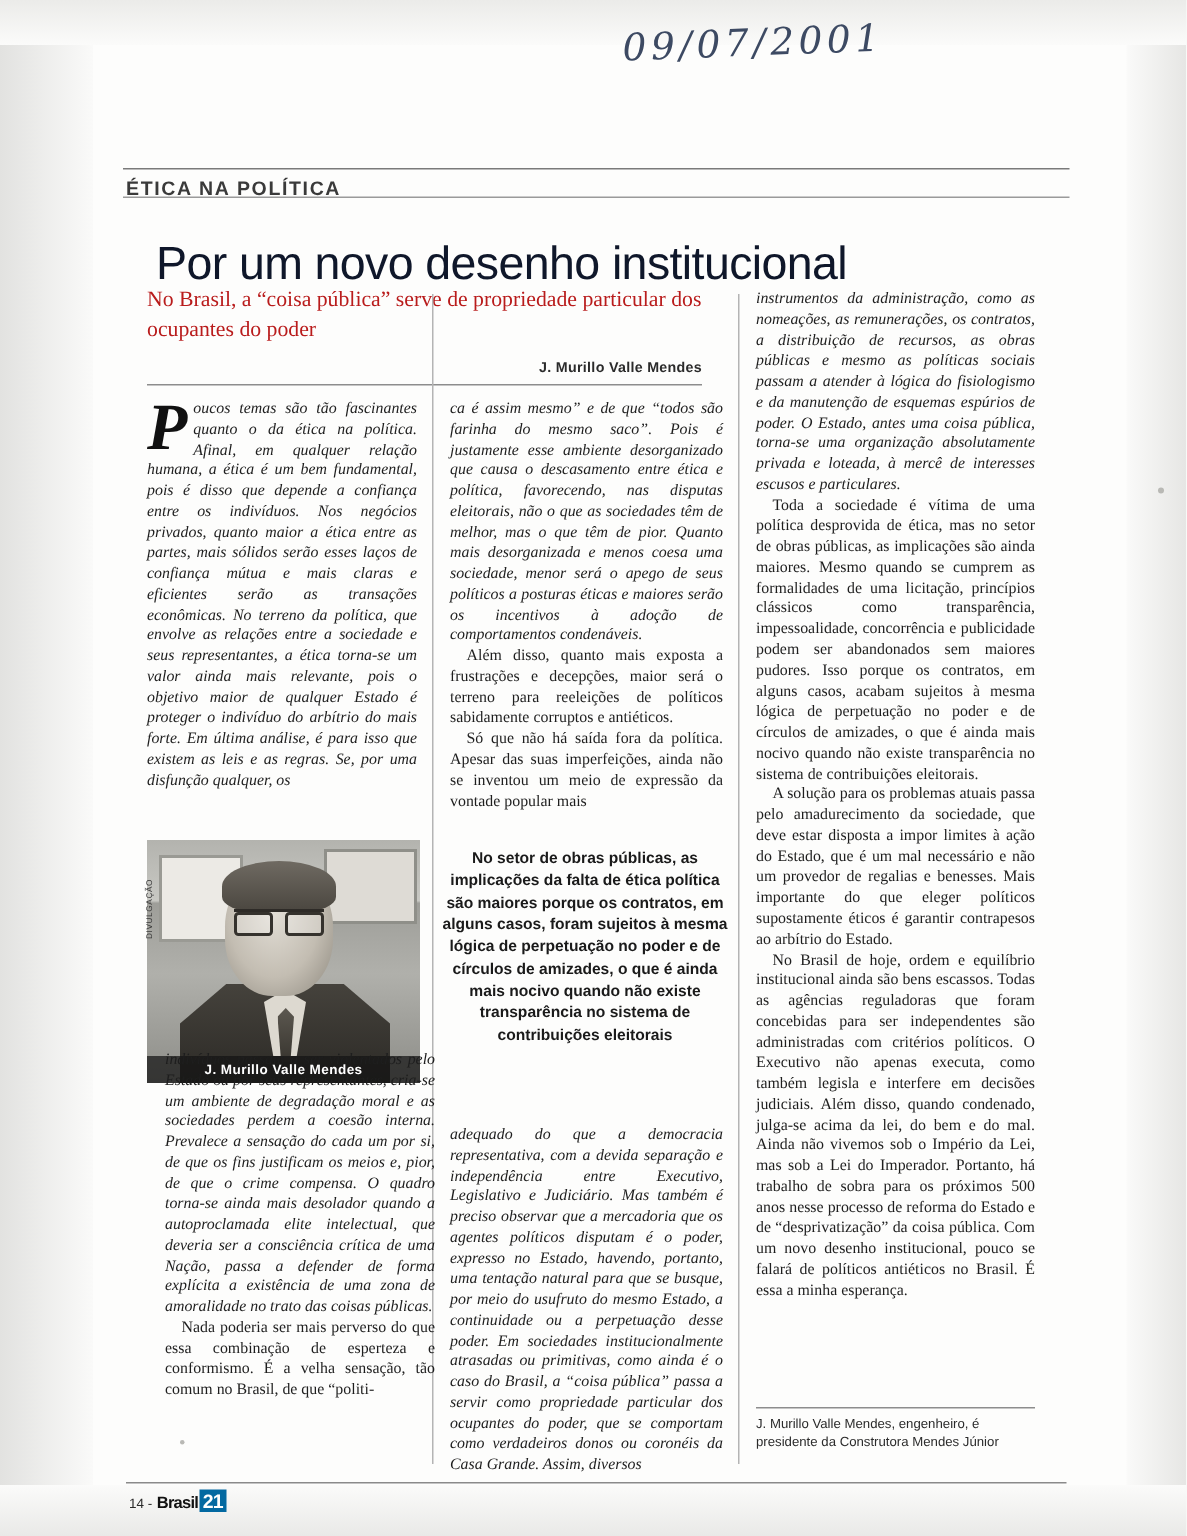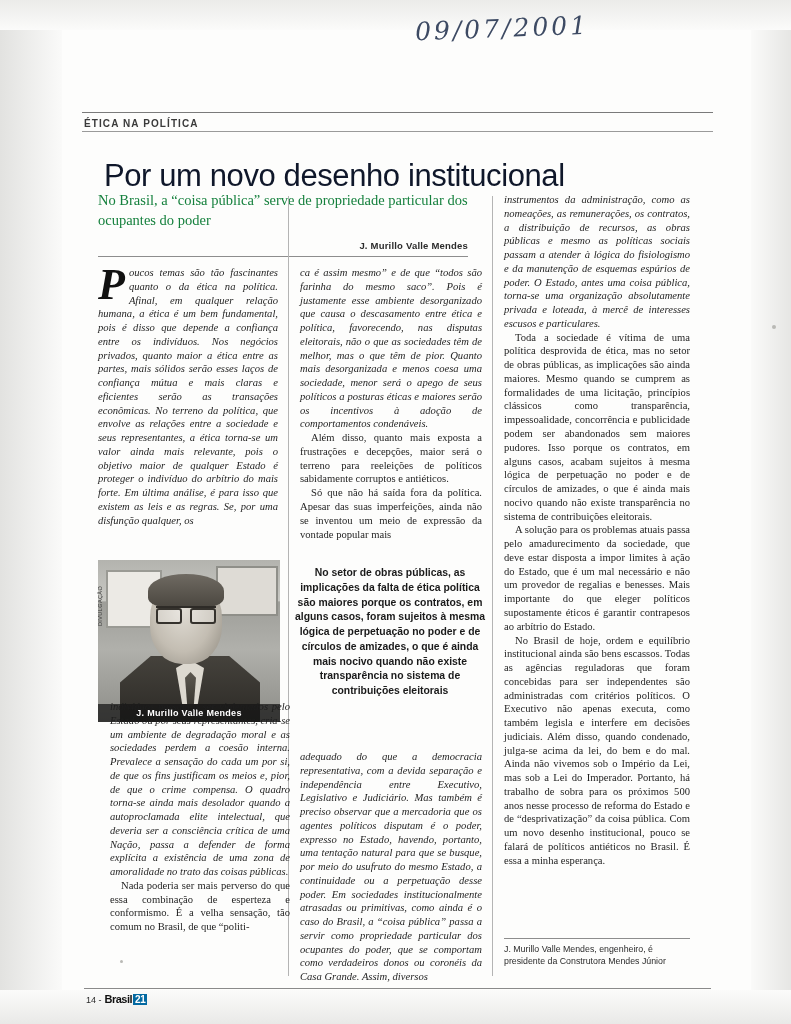--- a/index.html
+++ b/index.html
@@ -68,21 +68,21 @@
     right: 78px;
     top: 112px;
     border-top: 1px solid #7a7a7a;
   }
 
   .kicker {
     position: absolute;
     left: 84px;
     top: 118px;
     font-family: "Liberation Sans", sans-serif;
-    font-size: 10px;
+    font-size: 13px;
     letter-spacing: 1.1px;
     font-weight: bold;
     color: #3a3a3a;
     text-transform: uppercase;
   }
   .kicker-rule {
     position: absolute;
     left: 82px;
     right: 78px;
     top: 131px;
@@ -103,21 +103,21 @@
   }
 
   .standfirst {
     position: absolute;
     left: 98px;
     top: 190px;
     width: 370px;
     font-family: "Liberation Serif", serif;
     font-size: 14.5px;
     line-height: 1.38;
-    color: #15803d;
+    color: #b91c1c;
   }
 
   .byline {
     position: absolute;
     left: 98px;
     top: 240px;
     width: 370px;
     text-align: right;
     font-family: "Liberation Sans", sans-serif;
     font-size: 9.5px;
@@ -357,21 +357,21 @@
     font-size: 11px;
     letter-spacing: -0.5px;
     color: #111;
   }
   .folio-logo .mark {
     display: inline-block;
     background: #0369a1;
     color: #fff;
     padding: 0 2px;
     margin-left: 1px;
-    font-size: 10px;
+    font-size: 13px;
   }
 
   
   .speck {
     position: absolute;
     background: #b9b9b5;
     border-radius: 50%;
   }
 </style>
 </head>

